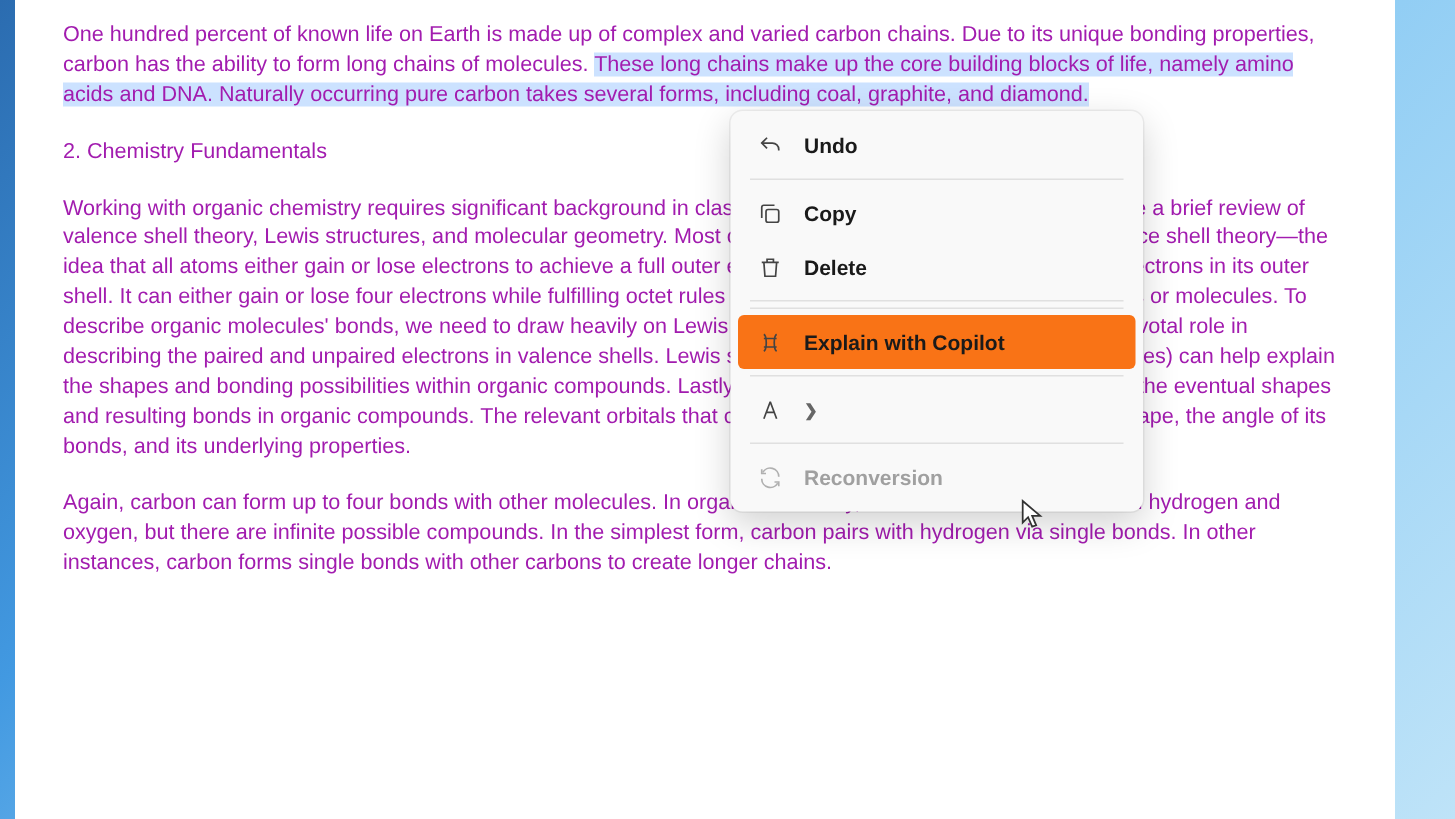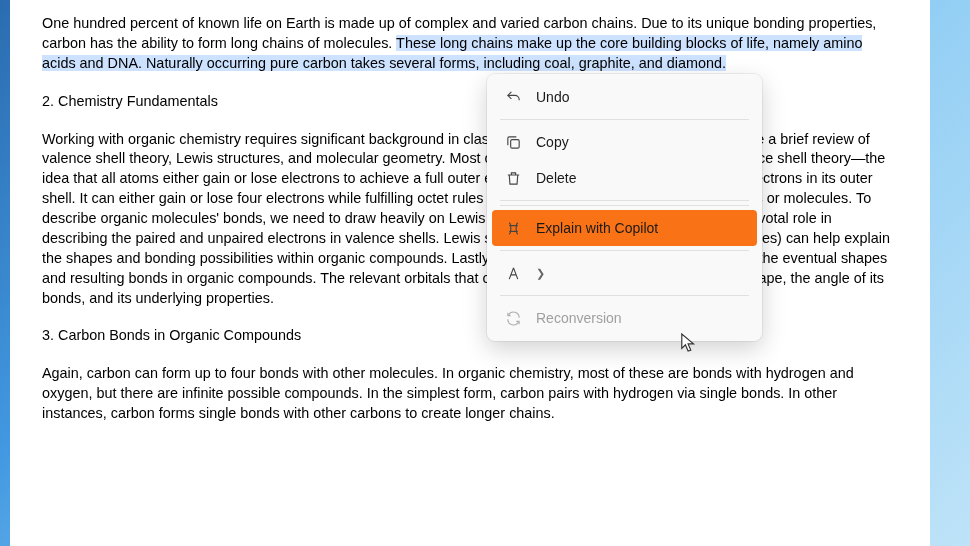--- a/index.html
+++ b/index.html
@@ -14,21 +14,21 @@
     .document-window {
       background: #ffffff;
       width: 920px;
       height: 546px;
       margin-left: 10px;
       padding: 0 32px;
       overflow: hidden;
       position: relative;
     }
     .doc-body {
-      color: #000000;
+      color: #a21caf;
       font-size: 14.4px;
       line-height: 1.38;
       padding-top: 14px;
     }
     .doc-body p {
       margin-bottom: 18px;
     }
     .selected-text {
       background: #cce2ff;
     }
@@ -47,20 +47,21 @@
       font-size: 14px;
       color: #1a1a1a;
     }
     .menu-item {
       display: flex;
       align-items: center;
       padding: 9px 12px;
       border-radius: 4px;
       cursor: default;
       gap: 14px;
+      font-weight: bold;
     }
     .menu-item.highlighted {
       background: #f97316;
     }
     .menu-item.disabled {
       color: #a0a0a0;
       justify-content: space-between;
     }
     .menu-icon {
       width: 18px;
@@ -92,21 +93,20 @@
     .cursor svg { width: 18px; height: 22px; }
   </style>
 </head>
 <body>
 
 <div class="document-window">
   <div class="doc-body">
     <p><span>One hundred percent of known life on Earth is made up of complex and varied carbon chains. Due to its unique bonding properties, carbon has the ability to form long chains of molecules. </span><span class="selected-text">These long chains make up the core building blocks of life, namely amino acids and DNA. Naturally occurring pure carbon takes several forms, including coal, graphite, and diamond.</span></p>
     <p class="section-heading">2. Chemistry Fundamentals</p>
     <p>Working with organic chemistry requires significant background in classical chemistry. To aid students, we provide a brief review of valence shell theory, Lewis structures, and molecular geometry. Most of organic chemistry revolves around valence shell theory—the idea that all atoms either gain or lose electrons to achieve a full outer electron shell. This effect due to the four electrons in its outer shell. It can either gain or lose four electrons while fulfilling octet rules and forming atomic bonds with other atoms or molecules. To describe organic molecules' bonds, we need to draw heavily on Lewis dot notation. Lewis dot structures play a pivotal role in describing the paired and unpaired electrons in valence shells. Lewis structures (and examining resonant structures) can help explain the shapes and bonding possibilities within organic compounds. Lastly, electron orbital shells can help illuminate the eventual shapes and resulting bonds in organic compounds. The relevant orbitals that comprise a molecule can tell us its basic shape, the angle of its bonds, and its underlying properties.</p>
-    <p class="section-heading">3. Carbon Bonds in Organic Compounds</p>
     <p>Again, carbon can form up to four bonds with other molecules. In organic chemistry, most of these are bonds with hydrogen and oxygen, but there are infinite possible compounds. In the simplest form, carbon pairs with hydrogen via single bonds. In other instances, carbon forms single bonds with other carbons to create longer chains.</p>
   </div>
 
   <div class="context-menu">
     <div class="menu-item">
       <span class="menu-icon">
         <svg viewBox="0 0 24 24" fill="none" stroke="#444" stroke-width="1.6">
             <path d="M9 14 4 9l5-5"></path>
             <path d="M4 9h10a6 6 0 0 1 6 6v1"></path>
           </svg>

